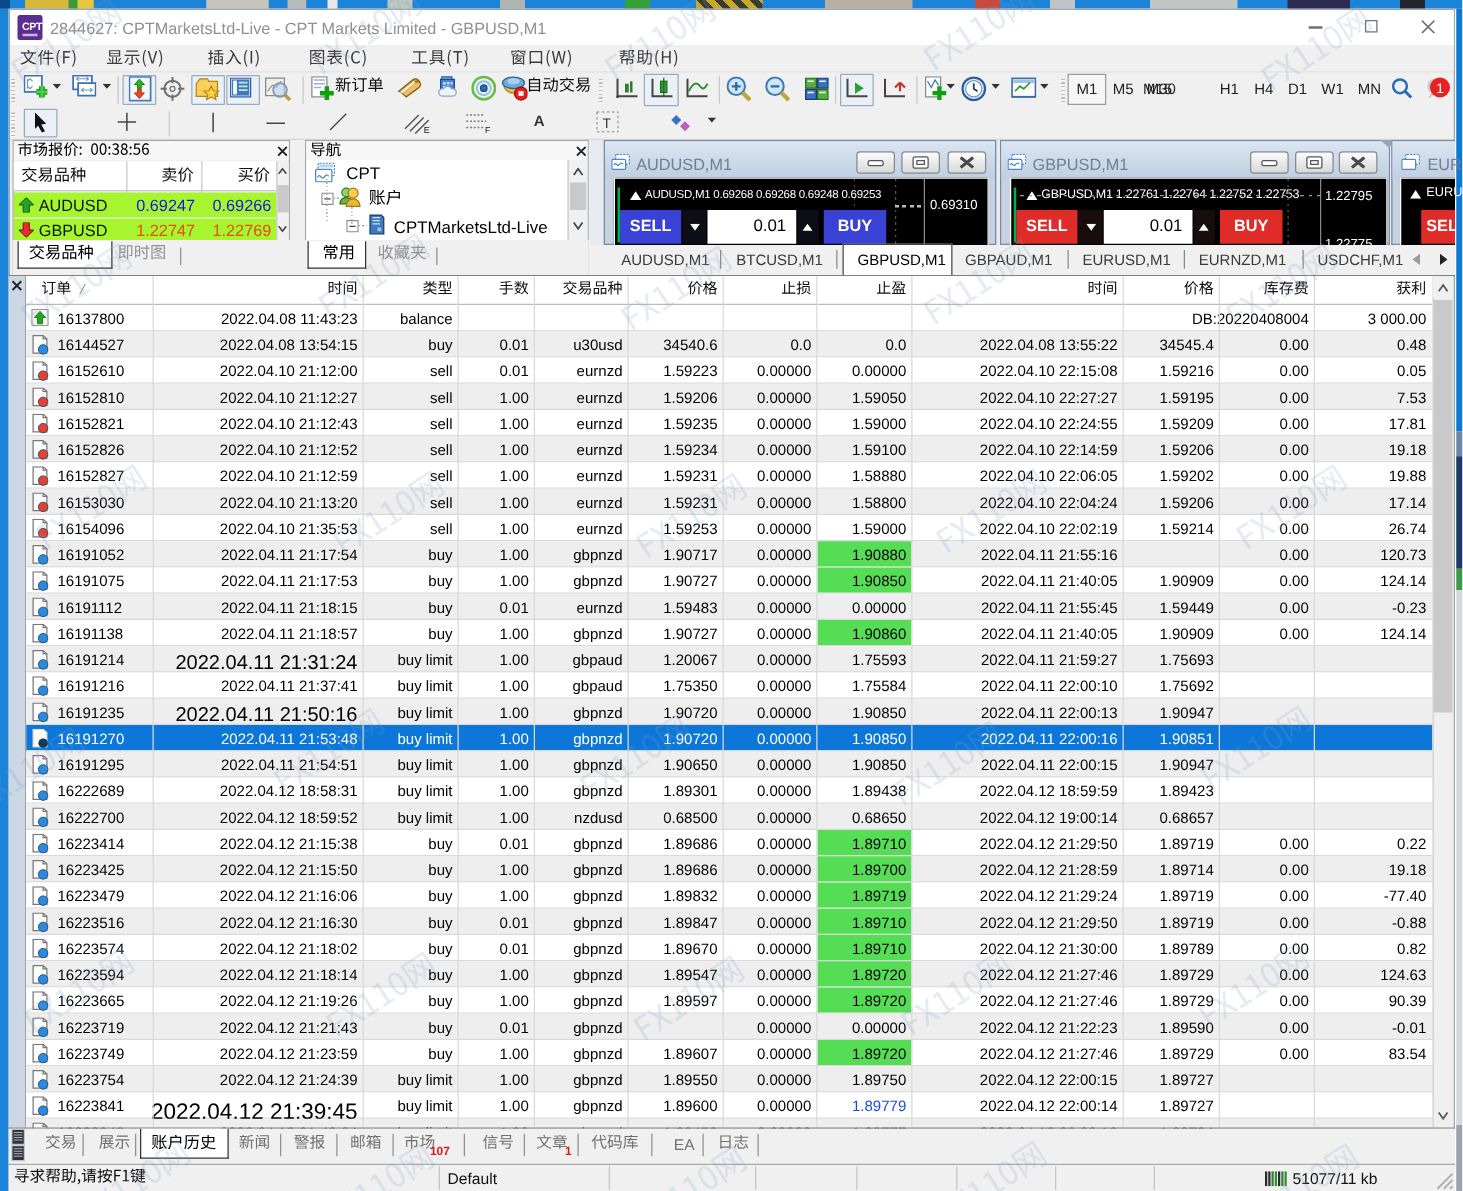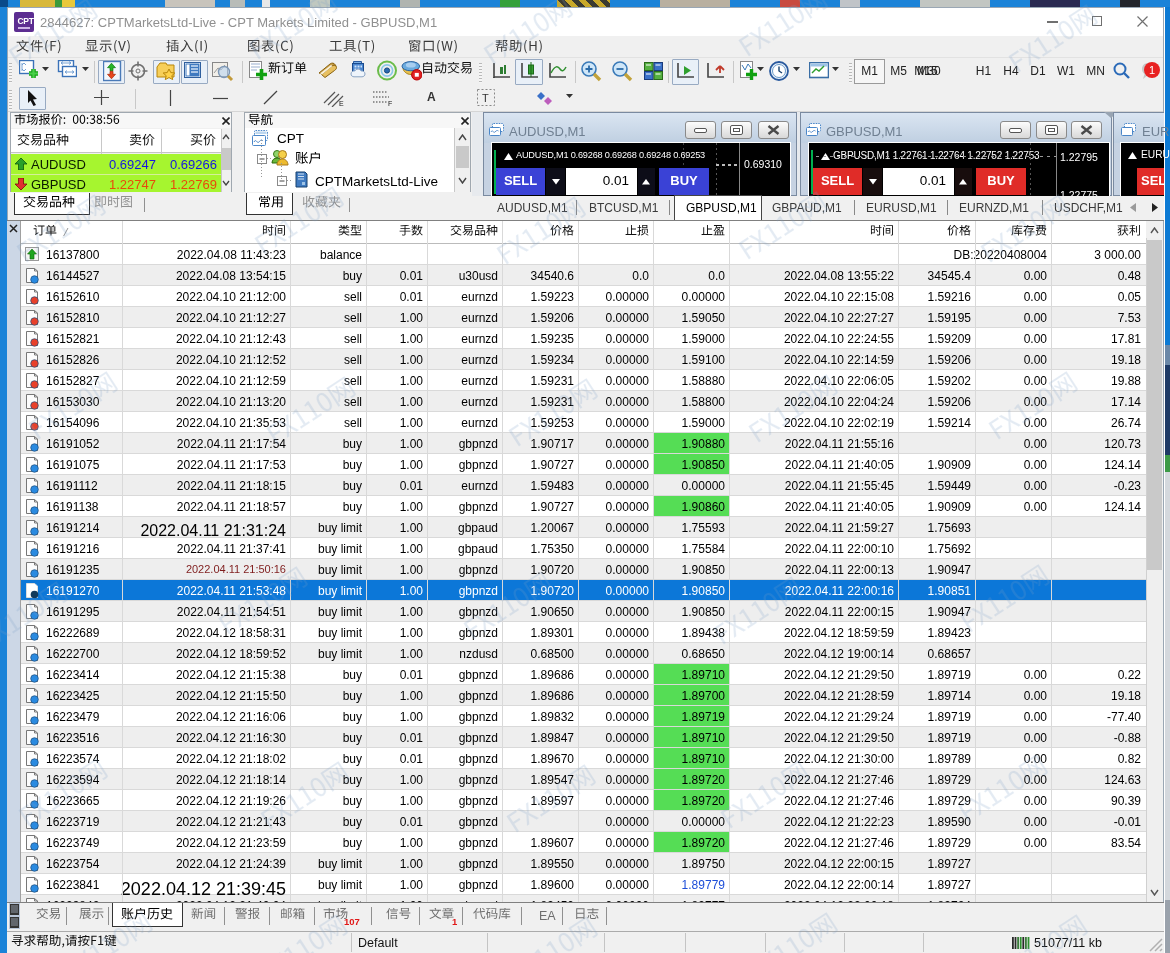--- a/index.html
+++ b/index.html
@@ -896,21 +896,21 @@
 <div class="a" style="right:445px;top:542px;font-size:12px;color:#000;white-space:pre;">1.75584</div>
 <div class="a" style="right:276px;top:542px;font-size:12px;color:#000;white-space:pre;">2022.04.11 22:00:10</div>
 <div class="a" style="right:199px;top:542px;font-size:12px;color:#000;white-space:pre;">1.75692</div>
 <div class="a" style="left:21px;top:559px;width:1125px;height:21px;background:#eeeeee;border-bottom:1px solid #d9d9d9"></div>
 <svg class="a" style="left:25px;top:562px" width="14" height="16" viewBox="0 0 14 16">
     <path d="M1.5 0.5h8L12.5 3v11.5h-11z" fill="#fcfcfc" stroke="#777"></path>
     <path d="M9.5 0.5V3h3" fill="none" stroke="#777"></path>
     <circle cx="9.5" cy="11.5" r="3.8" fill="#2a8ae0" stroke="#1a4a7a" stroke-width="0.7"></circle>
   </svg>
 <div class="a" style="left:46px;top:563px;font-size:12px;color:#000;white-space:pre;">16191235</div>
-<div class="a" style="right:884px;top:563px;font-size:11px;color:#7f1d1d;white-space:pre;">2022.04.11 21:50:16</div>
+<div class="a" style="right:884px;top:563px;font-size:16px;color:#000000;white-space:pre;">2022.04.11 21:50:16</div>
 <div class="a" style="right:808px;top:563px;font-size:12px;color:#000;white-space:pre;">buy limit</div>
 <div class="a" style="right:747px;top:563px;font-size:12px;color:#000;white-space:pre;">1.00</div>
 <div class="a" style="right:672px;top:563px;font-size:12px;color:#000;white-space:pre;">gbpnzd</div>
 <div class="a" style="right:596px;top:563px;font-size:12px;color:#000;white-space:pre;">1.90720</div>
 <div class="a" style="right:521px;top:563px;font-size:12px;color:#000;white-space:pre;">0.00000</div>
 <div class="a" style="right:445px;top:563px;font-size:12px;color:#000;white-space:pre;">1.90850</div>
 <div class="a" style="right:276px;top:563px;font-size:12px;color:#000;white-space:pre;">2022.04.11 22:00:13</div>
 <div class="a" style="right:199px;top:563px;font-size:12px;color:#000;white-space:pre;">1.90947</div>
 <div class="a" style="left:21px;top:580px;width:1125px;height:21px;background:#0c77d8;border-bottom:1px solid #d9d9d9"></div>
 <svg class="a" style="left:25px;top:583px" width="14" height="16" viewBox="0 0 14 16">

